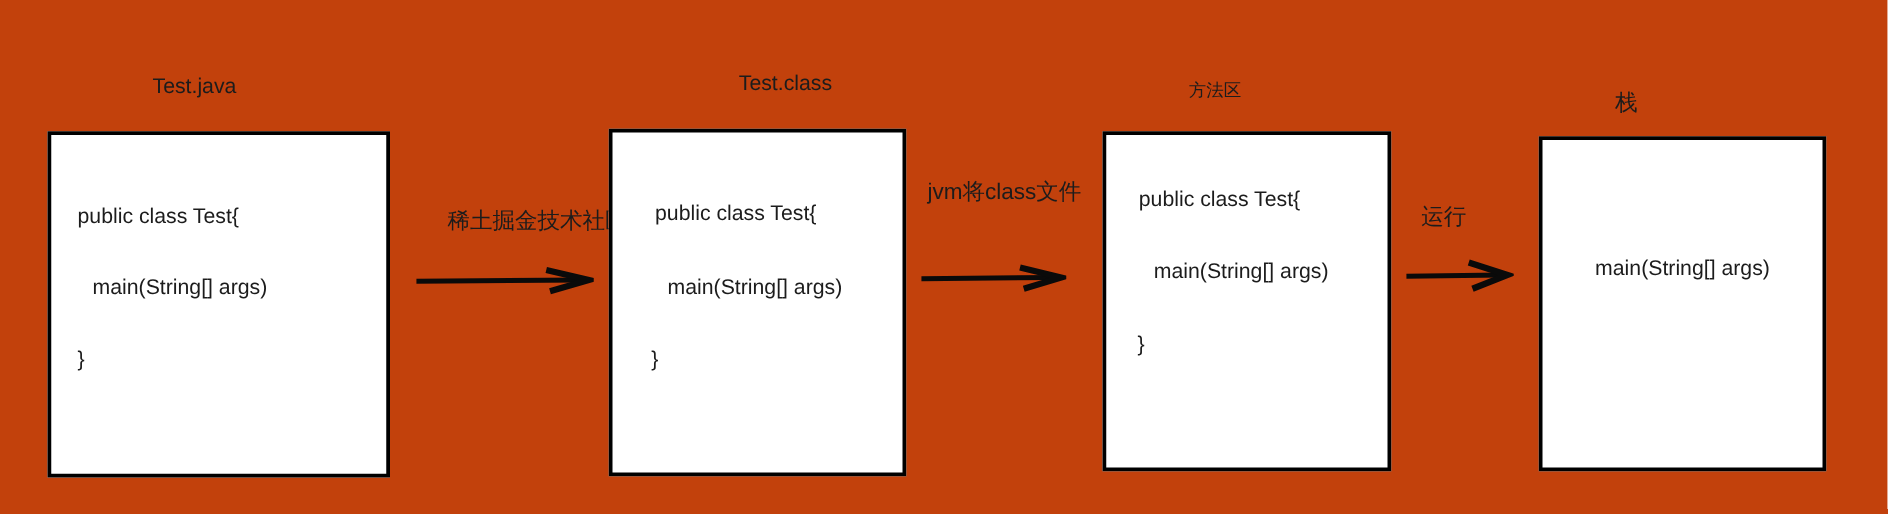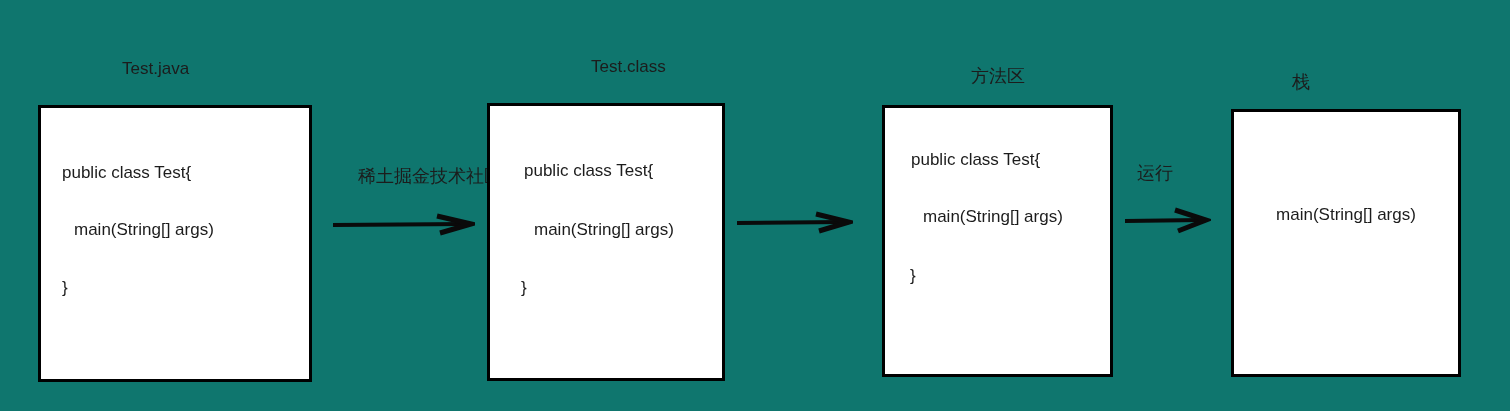--- a/index.html
+++ b/index.html
@@ -4,21 +4,21 @@
 <style>
   html, body {
     margin: 0;
     padding: 0;
     background: #ffffff;
   }
   .canvas {
     position: relative;
     width: 1510px;
     height: 411px;
-    background: #0f766e;
+    background: #c2410c;
     overflow: hidden;
     font-family: "Liberation Sans", sans-serif;
     color: #1c1c1c;
   }
   .stage-box {
     position: absolute;
     border: 3px solid #000000;
     background: #ffffff;
     box-sizing: border-box;
   }
@@ -64,21 +64,21 @@
     text-align: center;
   }
 </style>
 </head>
 <body>
 
 <div class="canvas">
 
   <div class="stage-title" style="left:122px; top:59px;">Test.java</div>
   <div class="stage-title" style="left:565px; top:57px;margin-left:26px;">Test.class</div>
-  <div class="stage-title" style="left:951px; top:64px; font-size:18px;margin-left:20px;">方法区</div>
+  <div class="stage-title" style="left:951px; top:64px; font-size:14px;">方法区</div>
   <div class="stage-title" style="left:1292px; top:70px; font-size:18px;">栈</div>
 
   <div class="stage-box" style="left:38px; top:105px; width:274px; height:277px;">
     <div class="code-line" style="left:21px; top:55px;">public class Test{</div>
     <div class="code-line" style="left:33px; top:112px;">main(String[] args)</div>
     <div class="code-line" style="left:21px; top:170px;">}</div>
   </div>
 
   <div class="arrow-label" style="left:358px; top:161px;">稀土掘金技术社区</div>
   <svg class="arrow-svg" style="left:333px; top:206px;" width="142" height="36" viewBox="0 0 142 36">
@@ -86,20 +86,21 @@
     <path d="M 104 10 L 138 18 L 107 27" stroke-width="5"></path>
   </svg>
 
   <div class="stage-box" style="left:487px; top:103px; width:238px; height:278px;">
     <div class="code-line" style="left:34px; top:55px;">public class Test{</div>
     <div class="code-line" style="left:44px; top:114px;">main(String[] args)</div>
     <div class="code-line" style="left:31px; top:172px;">}</div>
   </div>
 
   <div class="arrow-label" style="left:742px; top:138px;">
+    <div>jvm将class文件</div>
   </div>
   <svg class="arrow-svg" style="left:737px; top:204px;" width="116" height="36" viewBox="0 0 116 36">
     <line x1="0" y1="19" x2="107" y2="18" stroke-width="4"></line>
     <path d="M 79 10 L 112 18 L 82 27" stroke-width="5"></path>
   </svg>
 
   <div class="stage-box" style="left:882px; top:105px; width:231px; height:272px;">
     <div class="code-line" style="left:26px; top:42px;">public class Test{</div>
     <div class="code-line" style="left:38px; top:99px;">main(String[] args)</div>
     <div class="code-line" style="left:25px; top:158px;">}</div>

